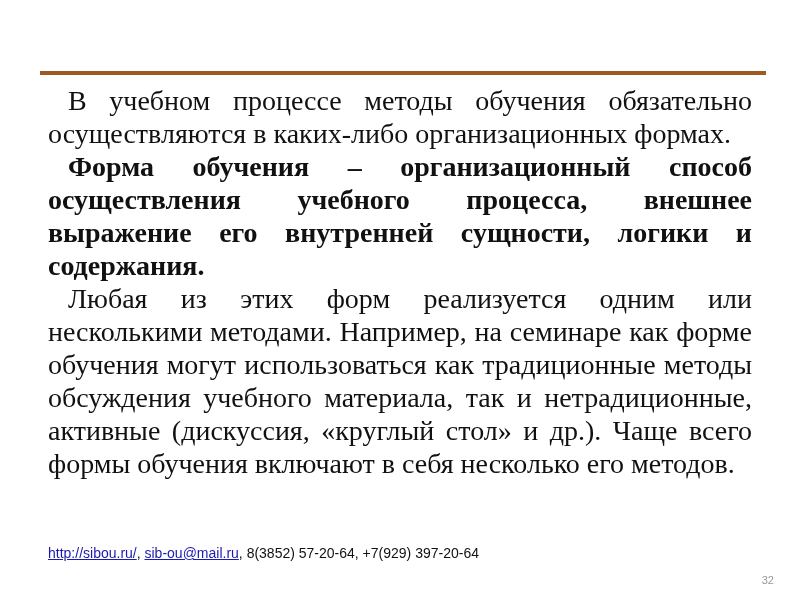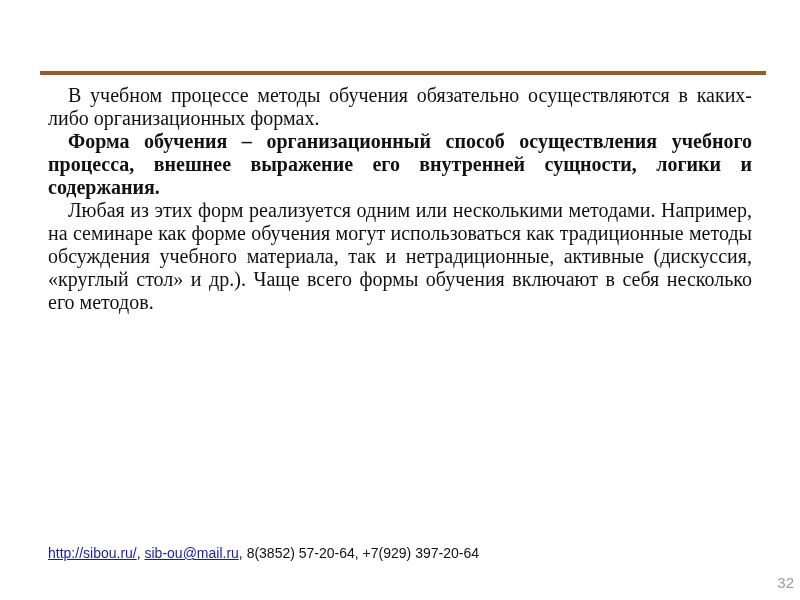--- a/index.html
+++ b/index.html
@@ -1,26 +1,26 @@
 <!DOCTYPE html>
 <html><head>
   <meta charset="utf-8">
   <style>
     html, body { margin: 0; padding: 0; }
     body { width: 800px; height: 600px; background: #ffffff; position: relative; overflow: hidden; }
     .rule { position: absolute; left: 40px; top: 71px; width: 726px; height: 4px; background: #9c5b23; }
     .content { position: absolute; left: 48px; top: 84px; width: 704px;
-      font-family: "Liberation Serif", serif; font-size: 20px; line-height: 23px; color: #111; }
+      font-family: "Liberation Serif", serif; font-size: 28px; line-height: 33px; color: #111; }
     .content p { margin: 0; text-align: justify; text-indent: 20px; }
     .content p.bold { font-weight: bold; }
     .footer { position: absolute; left: 48px; top: 545px;
       font-family: "Liberation Sans", sans-serif; font-size: 14px; color: #111; }
     .footer a { color: #1a1ab0; text-decoration: underline; }
-    .page-num { position: absolute; right: 6px; top: 574px;
-      font-family: "Liberation Sans", sans-serif; font-size: 15px; color: #999; }
+    .page-num { position: absolute; right: 26px; top: 574px;
+      font-family: "Liberation Sans", sans-serif; font-size: 11px; color: #999; }
   </style>
 </head>
 <body>
 
 <div class="rule"></div>
 
 <div class="content">
   <p>В учебном процессе методы обучения обязательно осуществляются в каких-либо организационных формах.</p>
   <p class="bold">Форма обучения – организационный способ осуществления учебного процесса, внешнее выражение его внутренней сущности, логики и содержания.</p>
   <p>Любая из этих форм реализуется одним или несколькими методами. Например, на семинаре как форме обучения могут использоваться как традиционные методы обсуждения учебного материала, так и нетрадиционные, активные (дискуссия, «круглый стол» и др.). Чаще всего формы обучения включают в себя несколько его методов.</p>

